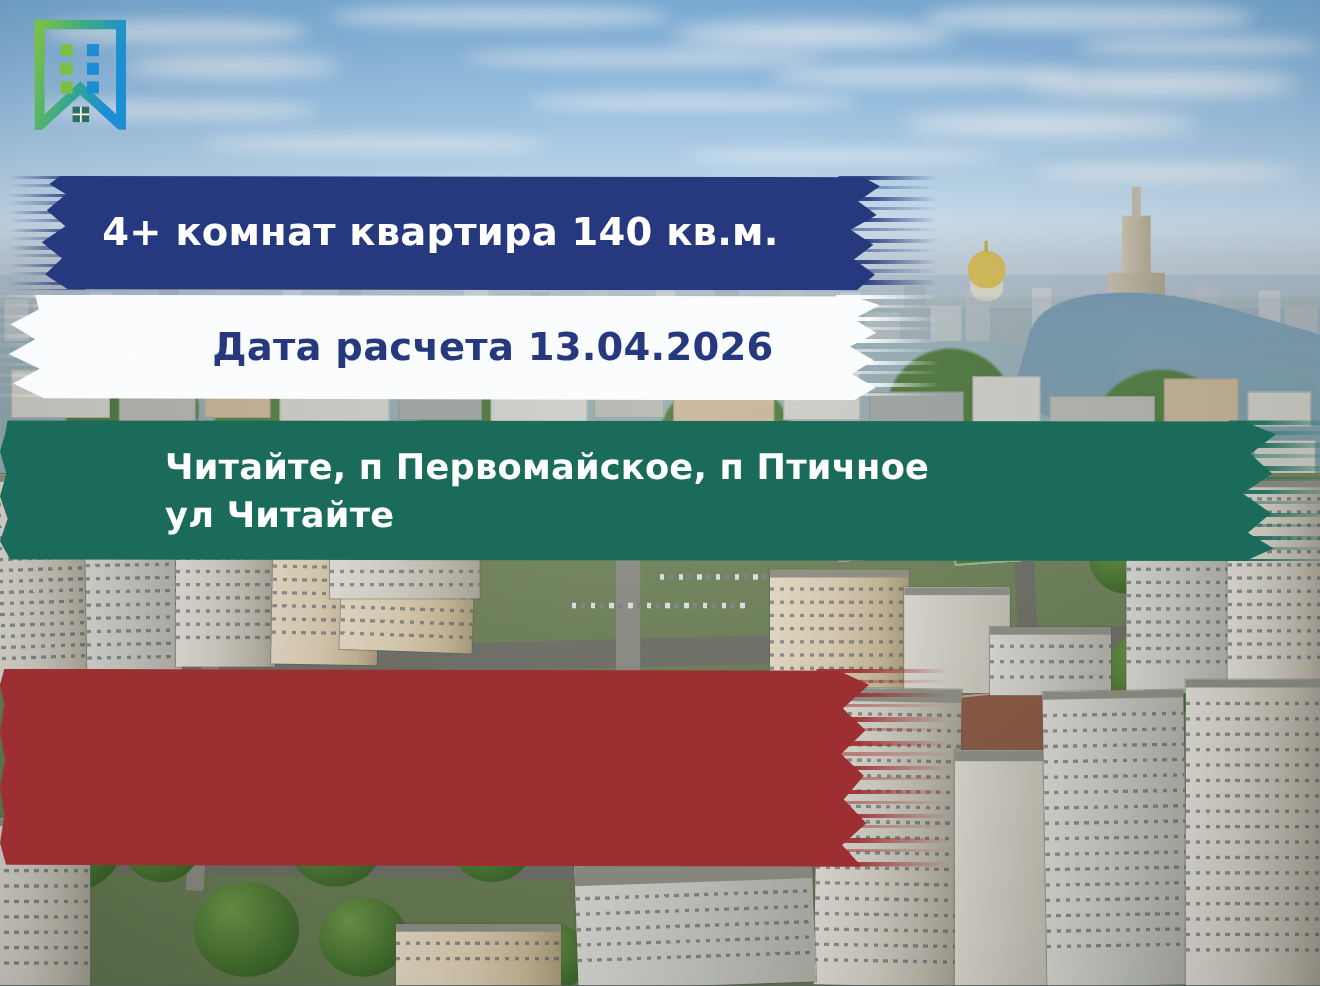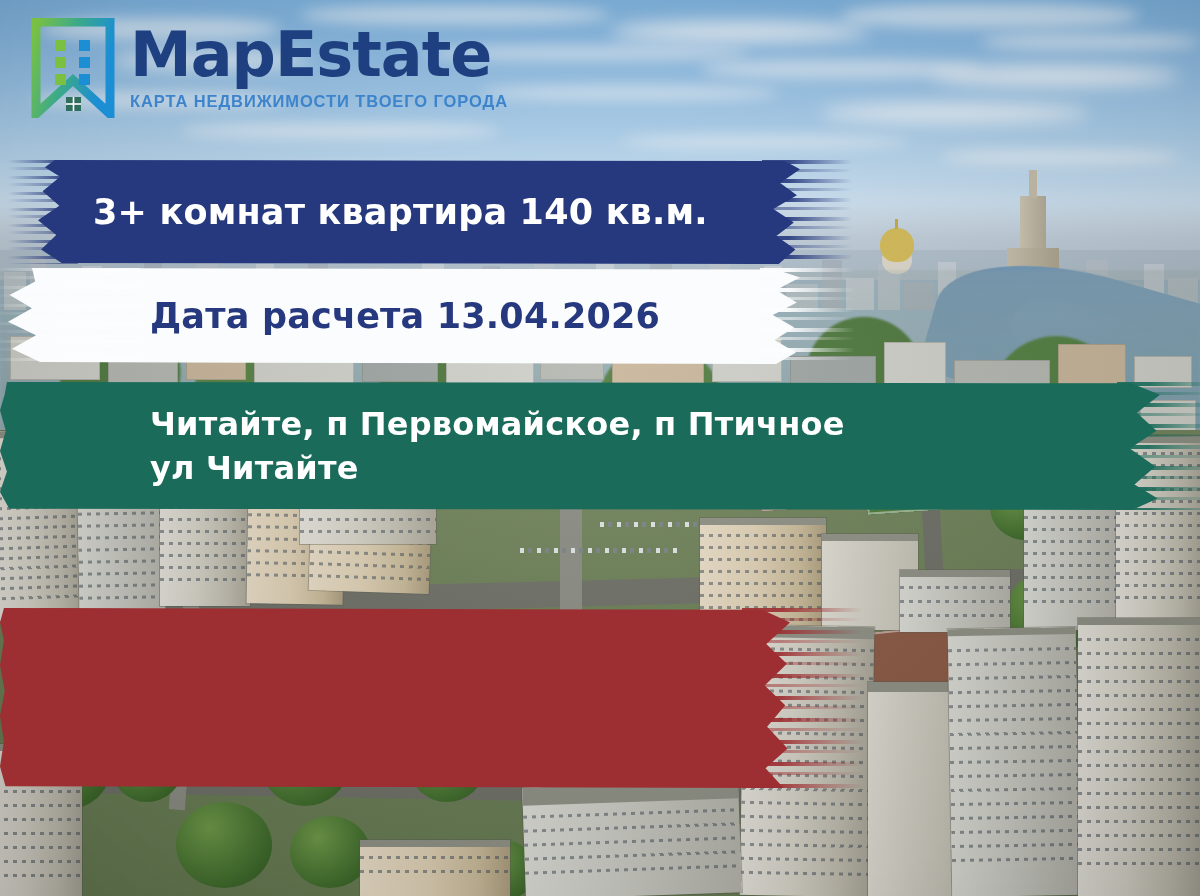--- a/index.html
+++ b/index.html
@@ -267,21 +267,21 @@
   }
   #band-date .streak-r{
     right:-55px; width:95px;
     background:repeating-linear-gradient(to bottom,
       rgba(252,253,254,.95) 0 4px, rgba(255,255,255,0) 4px 9px,
       rgba(250,251,252,.55) 9px 12px, rgba(255,255,255,0) 12px 20px);
     -webkit-mask-image:linear-gradient(to left, transparent 0%, #000 70%, #000 100%);
     mask-image:linear-gradient(to left, transparent 0%, #000 70%, #000 100%);
   }
   #band-date .band-text{
-    color:#27397e; font-size:35px; padding-left:150px;
+    color:#27397e; font-size:35px; padding-left:150px;margin-left:43px;
   }
 
   
   #band-address{
     left:0px; top:382px; width:1160px; height:128px;
   }
   #band-address .band-bg{
     background:#1a6b5a;
     clip-path:polygon(
       0.6% 0%, 97.5% 1%, 100% 10%, 98% 24%, 99.7% 38%, 97.4% 52%,
@@ -742,31 +742,27 @@
 
         <rect x="49" y="22" width="11" height="11" fill="#1b8ed4"></rect>
         <rect x="49" y="39" width="11" height="11" fill="#1b8ed4"></rect>
         <rect x="49" y="56" width="11" height="11" fill="#1b8ed4"></rect>
 
         <rect x="36" y="79" width="15" height="14" fill="#2f6e5c"></rect>
         <rect x="42.7" y="79" width="1.6" height="14" fill="#ffffff"></rect>
         <rect x="36" y="85.2" width="15" height="1.6" fill="#ffffff"></rect>
       </svg>
     </div>
-    <div class="logo-text">
-      <div class="logo-word">MapEstate</div>
-      <div class="logo-tag">КАРТА НЕДВИЖИМОСТИ ТВОЕГО ГОРОДА</div>
-    </div>
   </div>
 
   <div class="band" id="band-rooms">
     <div class="band-bg"></div>
     <div class="streak-l"></div>
     <div class="streak-r"></div>
-    <div class="band-text">3+ комнат квартира 140 кв.м.</div>
+    <div class="band-text">4+ комнат квартира 140 кв.м.</div>
   </div>
 
   <div class="band" id="band-date">
     <div class="band-bg"></div>
     <div class="streak-l"></div>
     <div class="streak-r"></div>
     <div class="band-text">Дата расчета 13.04.2026</div>
   </div>
 
   <div class="band" id="band-address">

